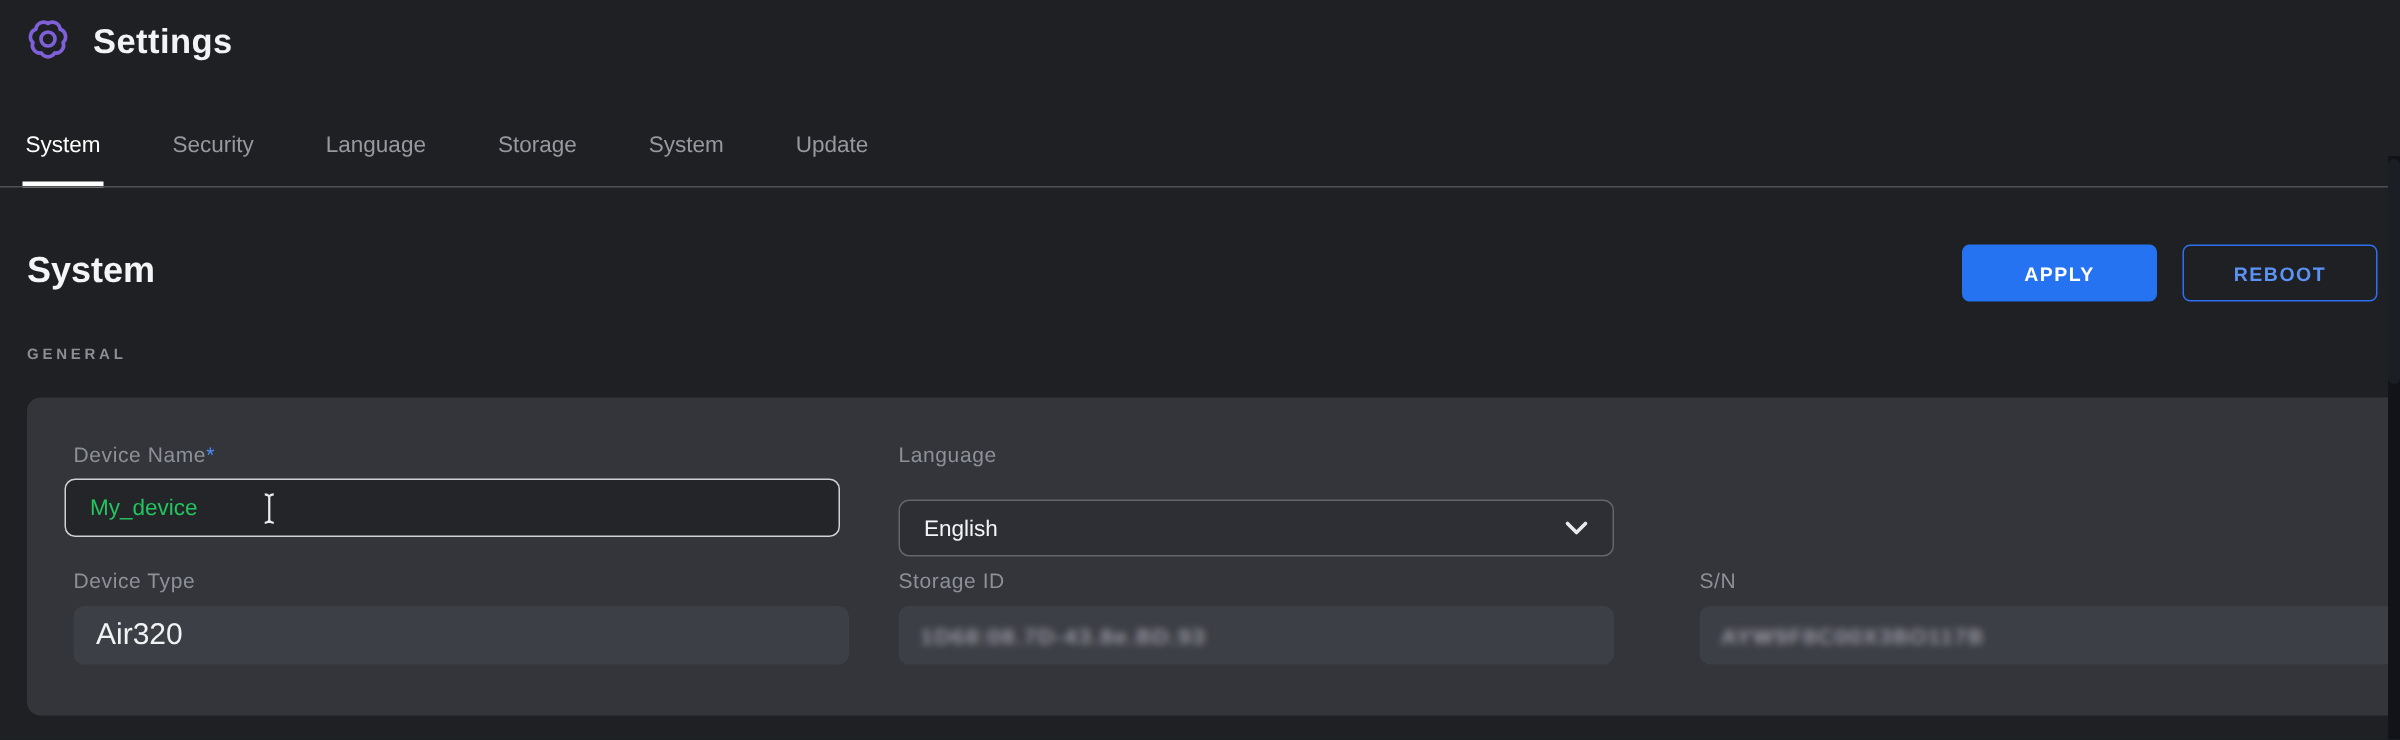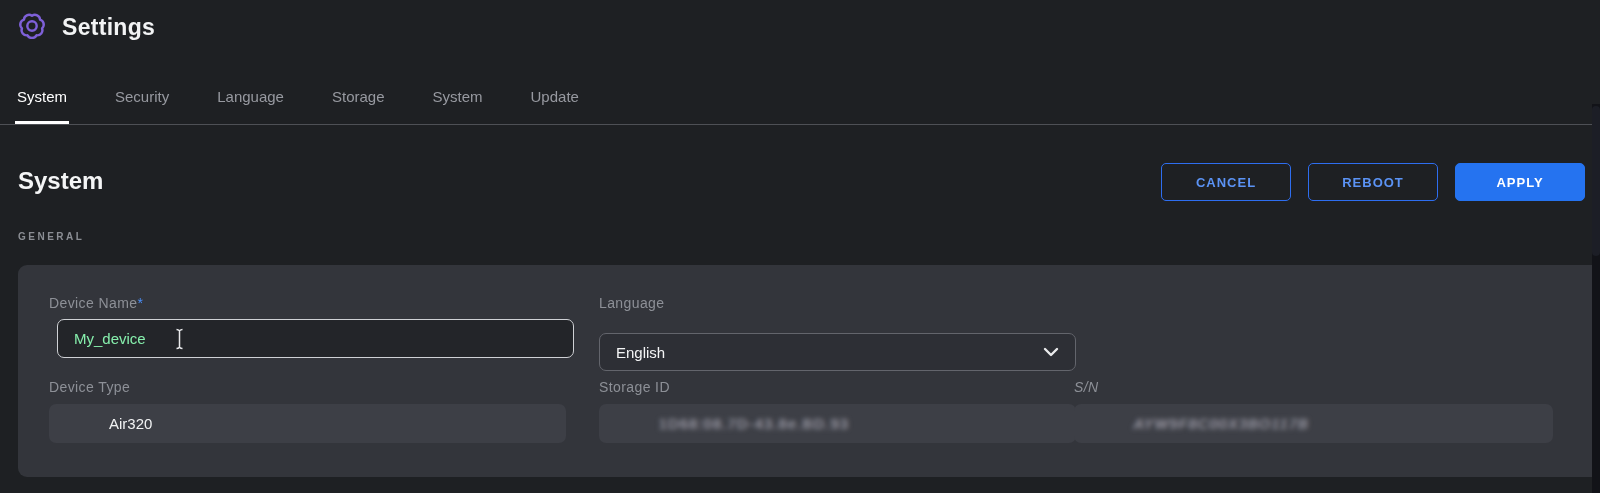--- a/index.html
+++ b/index.html
@@ -27,39 +27,39 @@
   .btn.primary { background:#2573f0; border-color:#2573f0; color:#ffffff; }
 
   .group-title { position:absolute; left:18px; top:231px; font-size:10px; font-weight:bold;
                  letter-spacing:2.5px; color:#8b8e94; }
 
   
   .panel { position:absolute; left:18px; top:265px; width:1588px; height:212px;
            background:#33353b; border-radius:9px; }
   .f-label { position:absolute; font-size:14px; color:#8d9097; letter-spacing:0.4px; }
   .req { color:#4a8ef8; }
-  .c1 { left:31px; } .c2 { left:581px; } .c3 { left:1056px;font-style:italic; }
+  .c1 { left:31px; } .c2 { left:581px; } .c3 { left:1115px; }
   .r1l { top:30px; } .r2l { top:114px; }
 
-  .text-input { position:absolute; top:54px; left:39px; width:517px; height:39px;
+  .text-input { position:absolute; top:54px; left:25px; width:517px; height:39px;
                 background:#232529; border:1.5px solid #cfd1d5; border-radius:7px;
-                color:#86efac; font-family:"Liberation Sans",sans-serif; font-size:15px;
+                color:#22c55e; font-family:"Liberation Sans",sans-serif; font-size:15px;
                 padding:0 16px; outline:none; }
   .cursor-ibeam { position:absolute; left:155px; top:62px; pointer-events:none; }
 
   .select { position:absolute; top:68px; left:581px; width:477px; height:38px;
             background:#2d2f35; border:1px solid #63656c; border-radius:7px;
             display:flex; align-items:center; padding:0 16px; cursor:pointer; }
   .select .sel-value { color:#f4f5f6; font-size:15px; }
   .select .chev { margin-left:auto; display:flex; }
 
   .ro-field { position:absolute; top:139px; height:39px; background:#3d3f46; border-radius:7px;
               display:flex; align-items:center; padding:0 15px; }
   .ro-field.c1 { width:517px; } .ro-field.c2 { width:477px; } .ro-field.c3 { width:479px; }
-  .ro-value { color:#f1f2f3; font-size:15px;margin-left:45px; }
+  .ro-value { color:#f1f2f3; font-size:20px; }
   .blurred { filter:blur(2.6px); color:#9aa0a8; font-size:14px; letter-spacing:1.5px;
              text-shadow:1px 0 rgba(190,130,110,.45), -1px 0 rgba(110,140,200,.45); }
 
   
   .scrollbar { position:absolute; right:0; top:104px; width:8px; height:389px; background:#121318; }
   .scrollbar .thumb { position:absolute; top:2px; left:0; width:8px; height:150px; background:#1c1e26; border-radius:4px; }
 </style>
 </head>
 <body>
 
@@ -78,23 +78,22 @@
     <div class="tab">Security</div>
     <div class="tab">Language</div>
     <div class="tab">Storage</div>
     <div class="tab">System</div>
     <div class="tab">Update</div>
   </div>
   <div class="tab-sep"></div>
 
   <div class="section-title">System</div>
   <div class="actions">
-    <button class="btn">CANCEL</button>
+    <button class="btn primary">APPLY</button>
     <button class="btn">REBOOT</button>
-    <button class="btn primary">APPLY</button>
   </div>
 
   <div class="group-title">GENERAL</div>
 
   <div class="panel">
 
     <div class="f-label c1 r1l">
       <span>Device Name</span><span class="req">*</span>
     </div>
     <input class="text-input" type="text" readonly="" value="My_device" style="">

